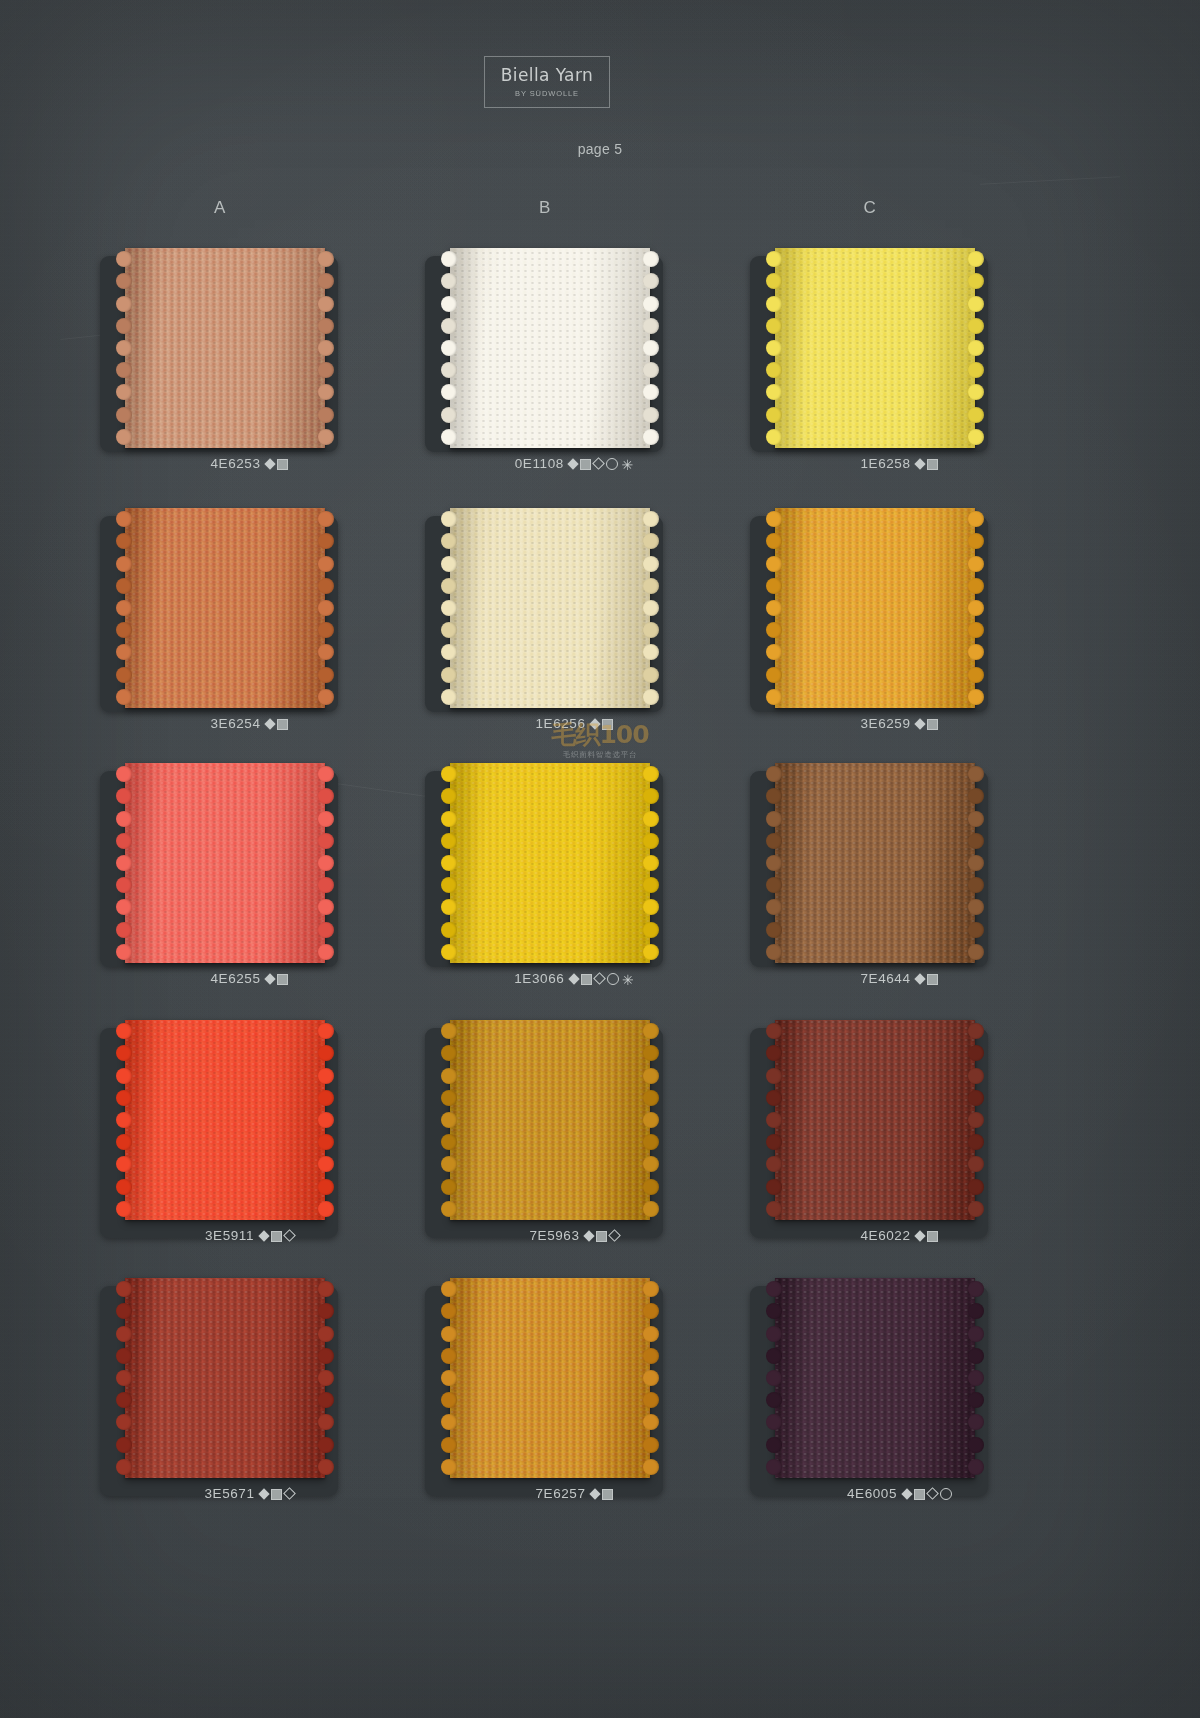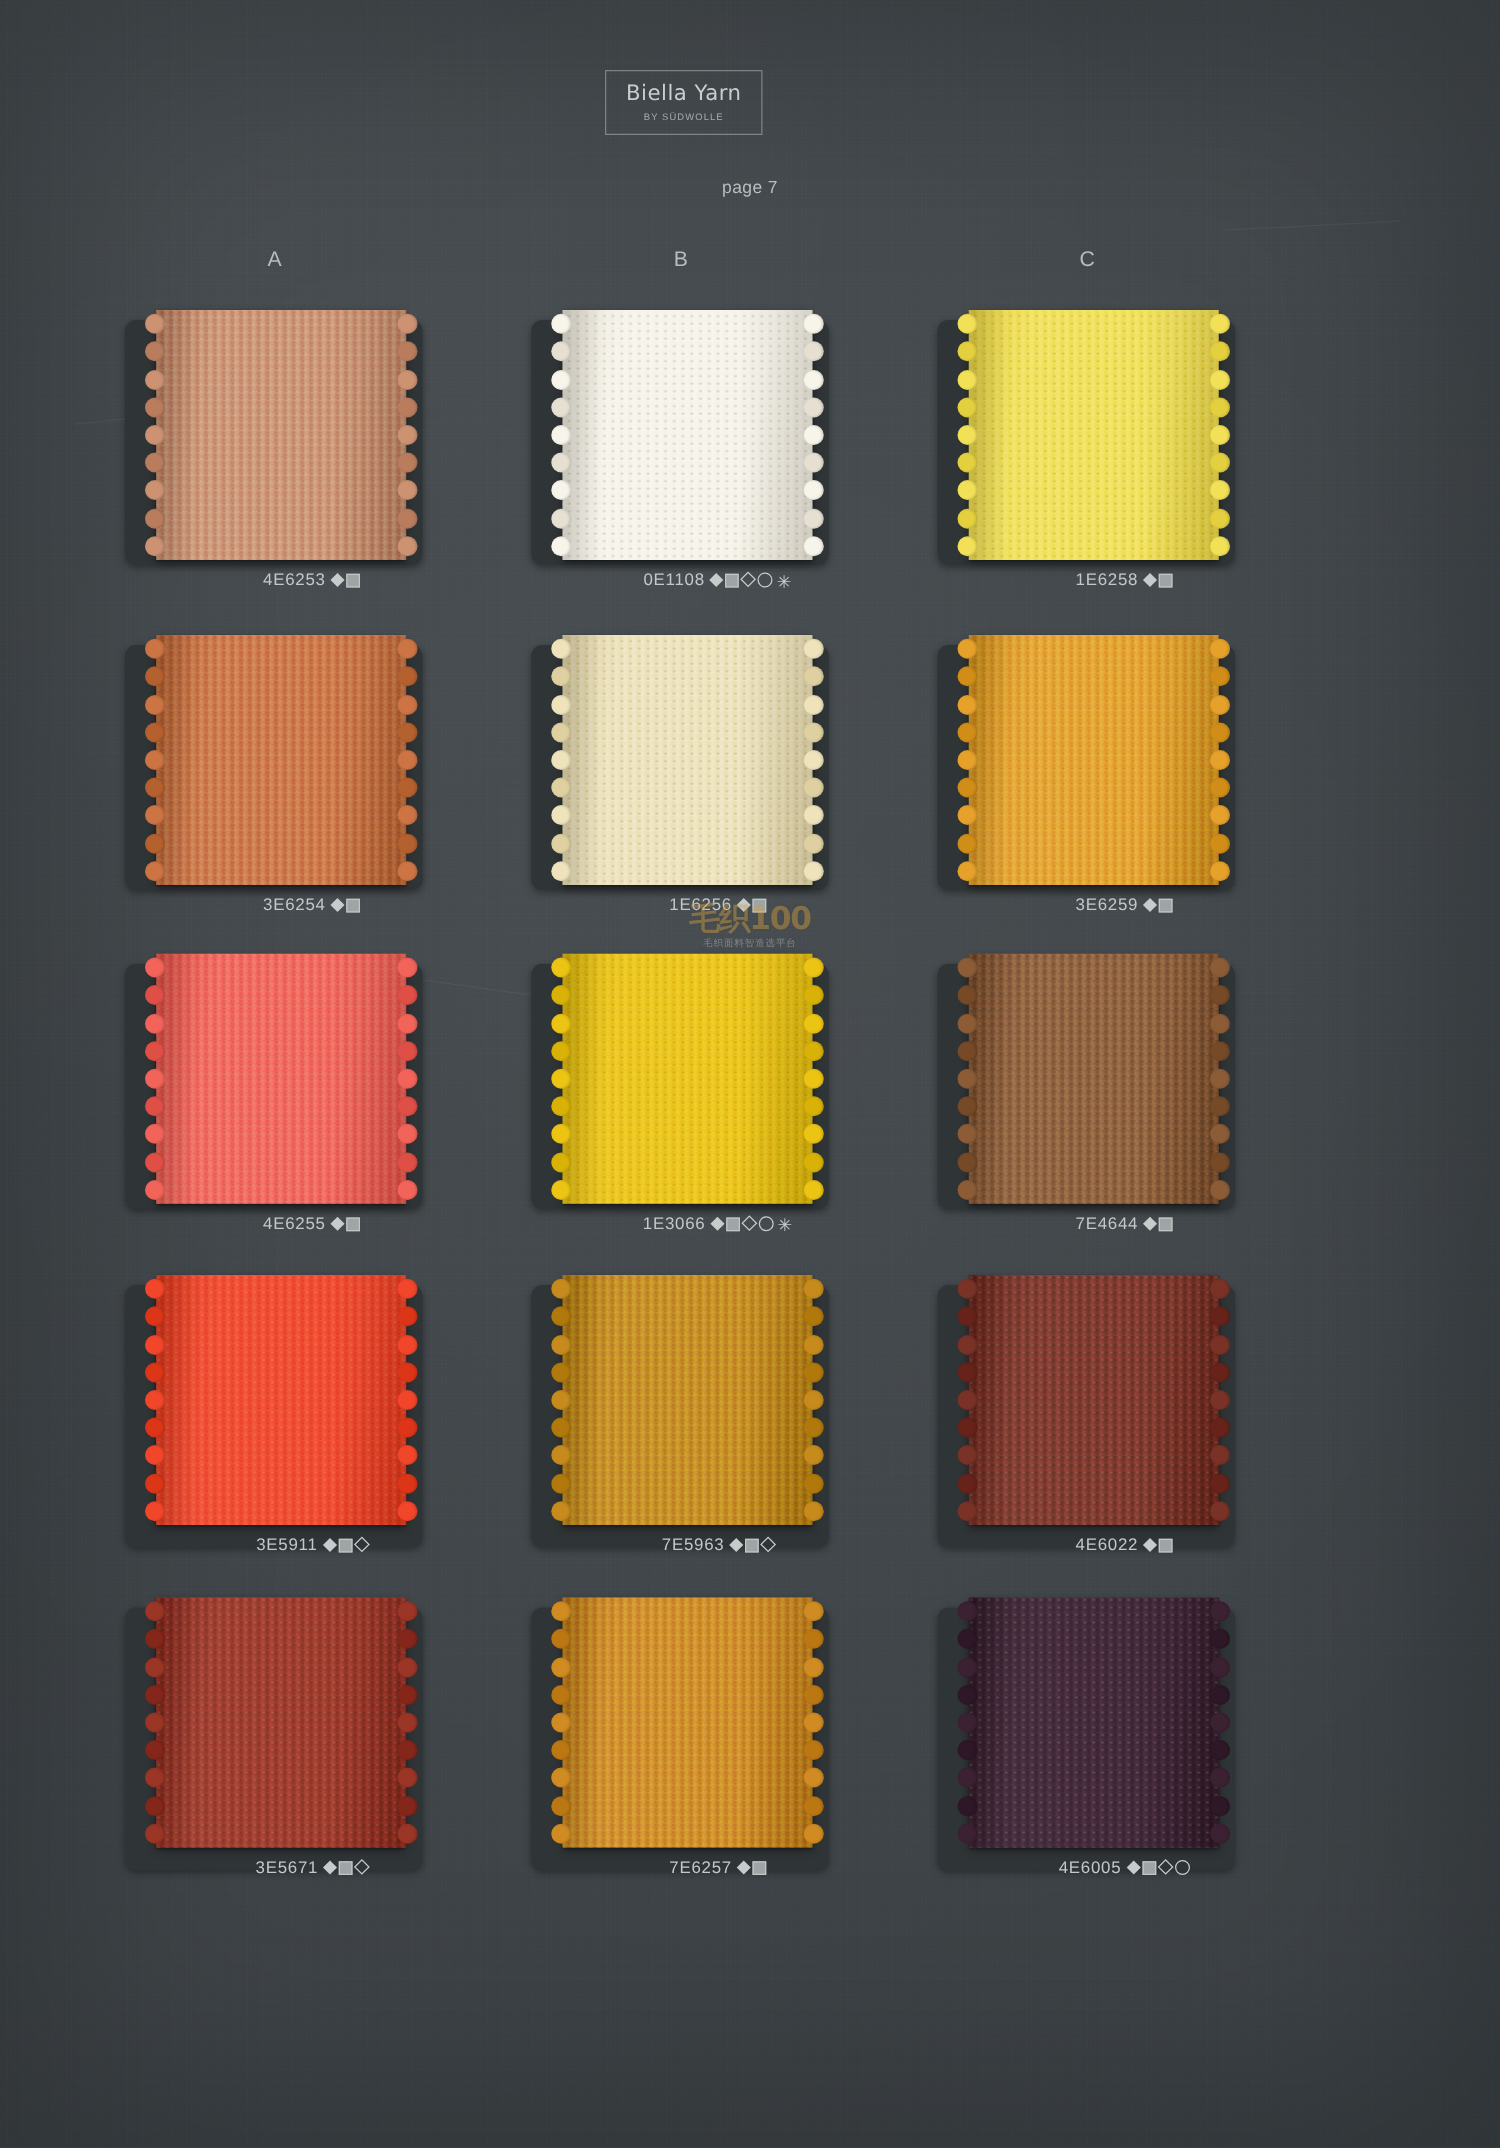--- a/index.html
+++ b/index.html
@@ -158,21 +158,21 @@
 <div class="paper-vignette"></div>
 <div class="scratch" style="left:60px;top:330px;width:170px;height:1px;transform:rotate(-6deg);"></div>
 <div class="scratch" style="left:330px;top:790px;width:110px;height:1px;transform:rotate(8deg);"></div>
 <div class="scratch" style="left:980px;top:180px;width:140px;height:1px;transform:rotate(-3deg);"></div>
 
 <div class="logo-box">
   <div class="logo-title">Biella Yarn</div>
   <div class="logo-sub">BY SÜDWOLLE</div>
 </div>
 
-<div class="page-label">page 7</div>
+<div class="page-label">page 5</div>
 
 <div class="col-headers">
   <div class="col-head" style="left:160px;">A</div>
   <div class="col-head" style="left:485px;">B</div>
   <div class="col-head" style="left:810px;">C</div>
 </div>
 
 <div class="grid" id="grid">
     <div class="cell" style="left: 90px; top: 248px;">
       <div class="tab"></div>

